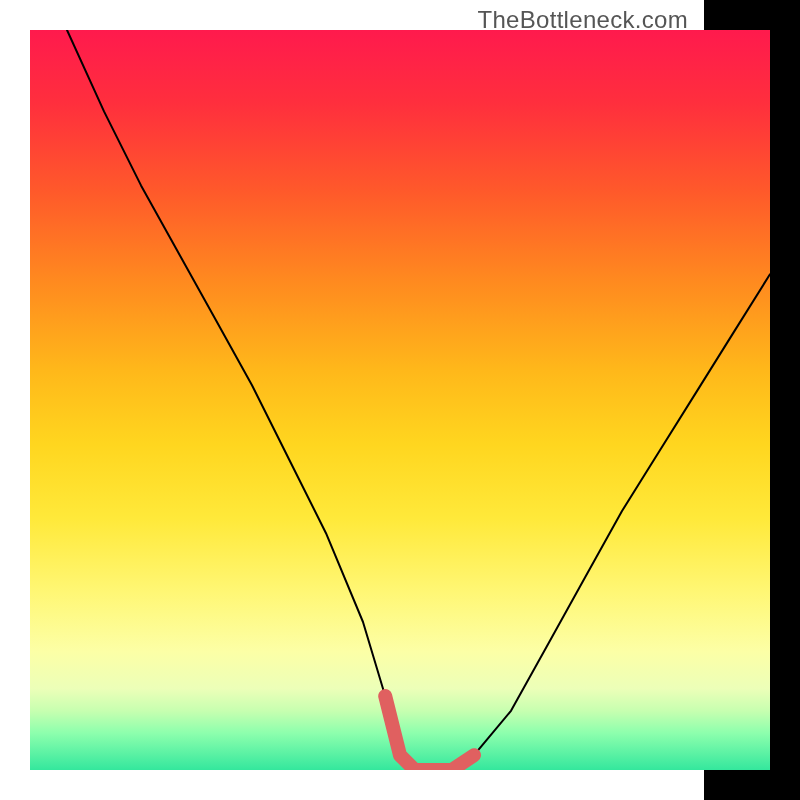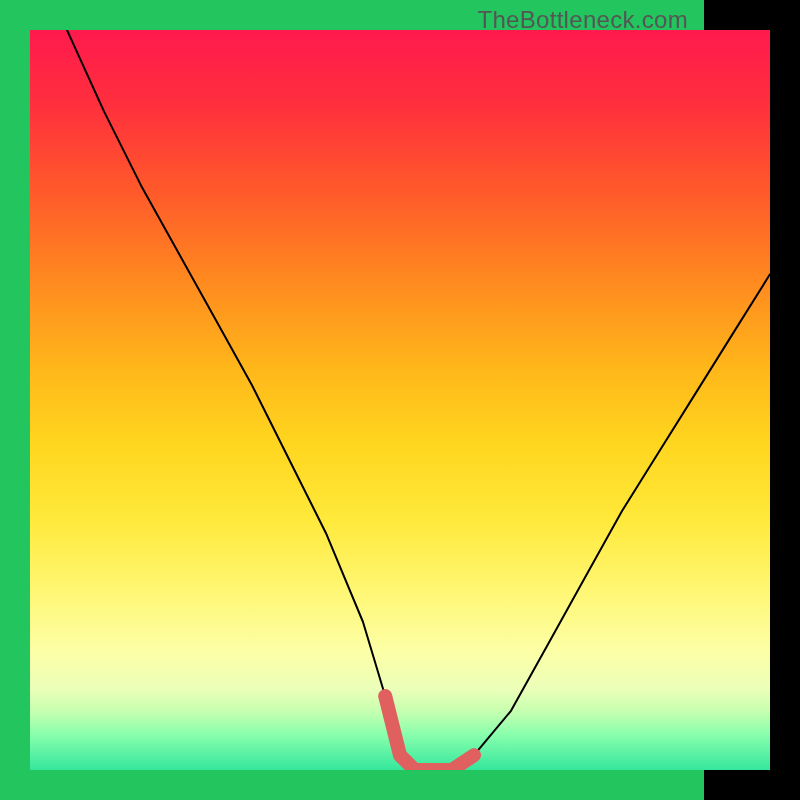--- a/index.html
+++ b/index.html
@@ -8,21 +8,21 @@
     width: 800px;
     height: 800px;
     background: #000;
     overflow: hidden;
     font-family: Arial, Helvetica, sans-serif;
   }
   .frame {
     position: relative;
     width: 704px;
     height: 800px;
-    background: #22c55e;
+    background: #ffffff;
   }
   .watermark {
     position: absolute;
     top: 6px;
     right: 16px;
     color: #555;
     font-size: 24px;
     font-weight: 400;
     letter-spacing: 0.3px;
     z-index: 10;

